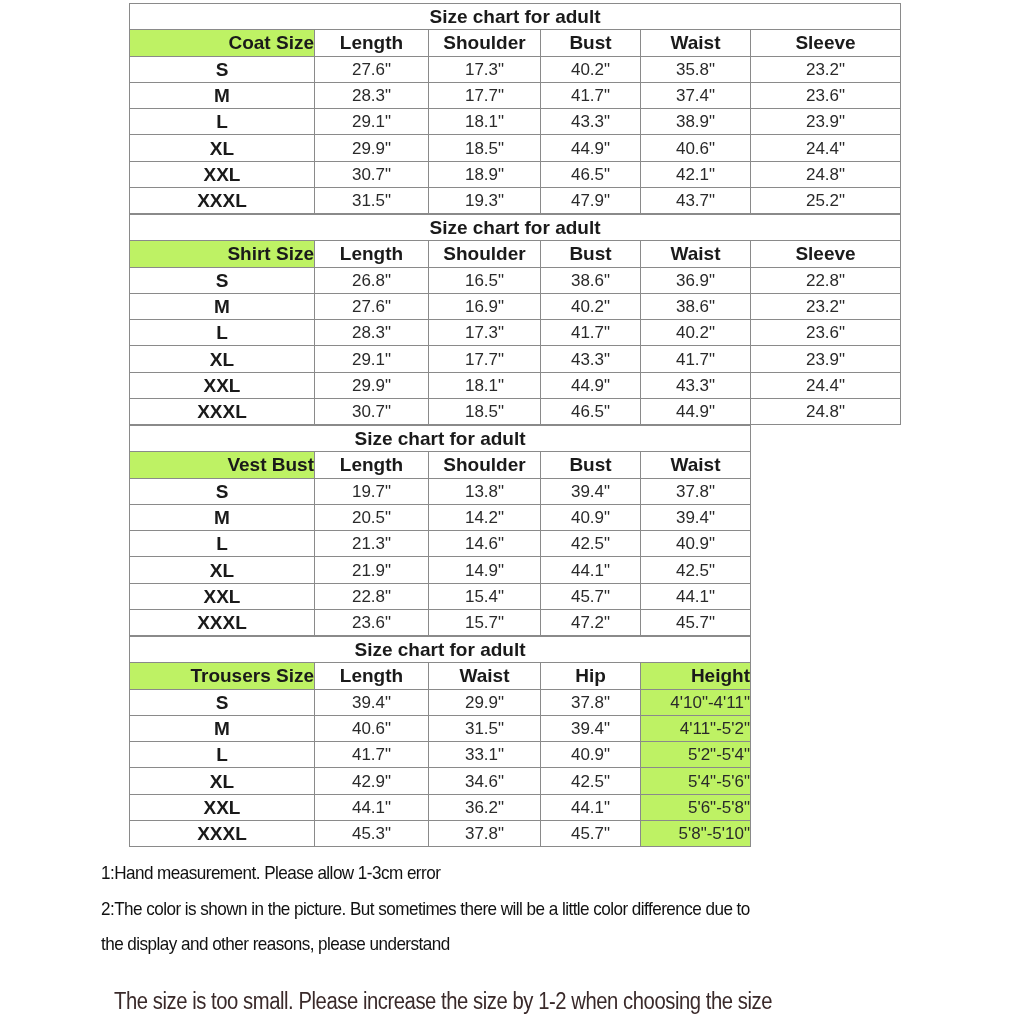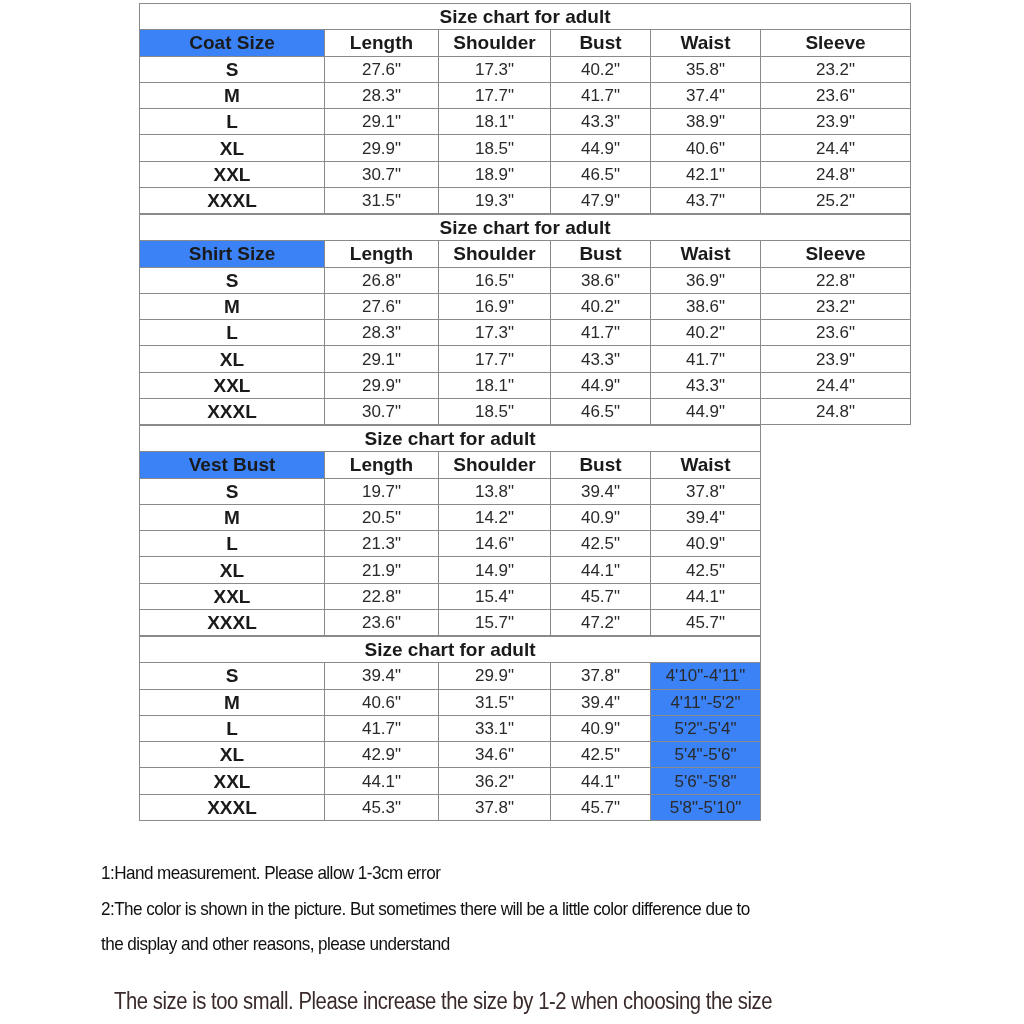--- a/index.html
+++ b/index.html
@@ -1,21 +1,21 @@
 <!DOCTYPE html>
 <html><head>
 <meta charset="utf-8">
 <style>
   html,body{margin:0;padding:0;background:#fff;}
   body{width:1024px;height:1024px;position:relative;overflow:hidden;font-family:"Liberation Sans",sans-serif;color:#1a1a1a;}
-  .chart{position:absolute;left:139px;border-collapse:collapse;table-layout:fixed;}
+  .chart{position:absolute;left:129px;border-collapse:collapse;table-layout:fixed;}
   .chart td{border:1px solid #8a8a8a;height:25.3px;padding:0;text-align:center;font-size:17px;line-height:25px;white-space:nowrap;overflow:hidden;}
   .chart td.title{font-weight:bold;font-size:19px;}
   .chart td.hdr{font-weight:bold;font-size:19px;}
-  .chart td.yel{background:#3b82f6;}
+  .chart td.yel{background:#bef264;text-align:right;}
   .chart td.size{font-weight:bold;font-size:19px;}
   .chart td.val{color:#2a2a2a;}
   #coat{top:3px;width:772px;}
   #shirt{top:214px;width:772px;}
   #vest{top:425px;width:622px;}
   #trousers{top:636px;width:622px;}
   .notes{position:absolute;left:101px;font-family:"Liberation Sans Narrow","Liberation Sans",sans-serif;font-size:19px;color:#111;letter-spacing:-0.6px;transform:scaleX(0.9);transform-origin:left;}
   #note1{top:862px;}
   #note2{top:898px;}
   #note3{top:933px;}
@@ -243,20 +243,27 @@
       <col style="width:185px">
       <col style="width:114px">
       <col style="width:112px">
       <col style="width:100px">
       <col style="width:110px">
     </colgroup>
   <tbody>
       <tr>
     <td colspan="5" class="title">Size chart for adult</td>
   </tr>
+  <tr>
+    <td class="hdr yel">Trousers Size</td>
+    <td class="hdr">Length</td>
+    <td class="hdr">Waist</td>
+    <td class="hdr">Hip</td>
+    <td class="hdr yel">Height</td>
+  </tr>
   </tbody>
     <tbody>
       <tr>
         <td class="size">S</td>
         <td class="val">39.4"</td>
         <td class="val">29.9"</td>
         <td class="val">37.8"</td>
         <td class="val yel">4'10"-4'11"</td>
       </tr>
       <tr>

